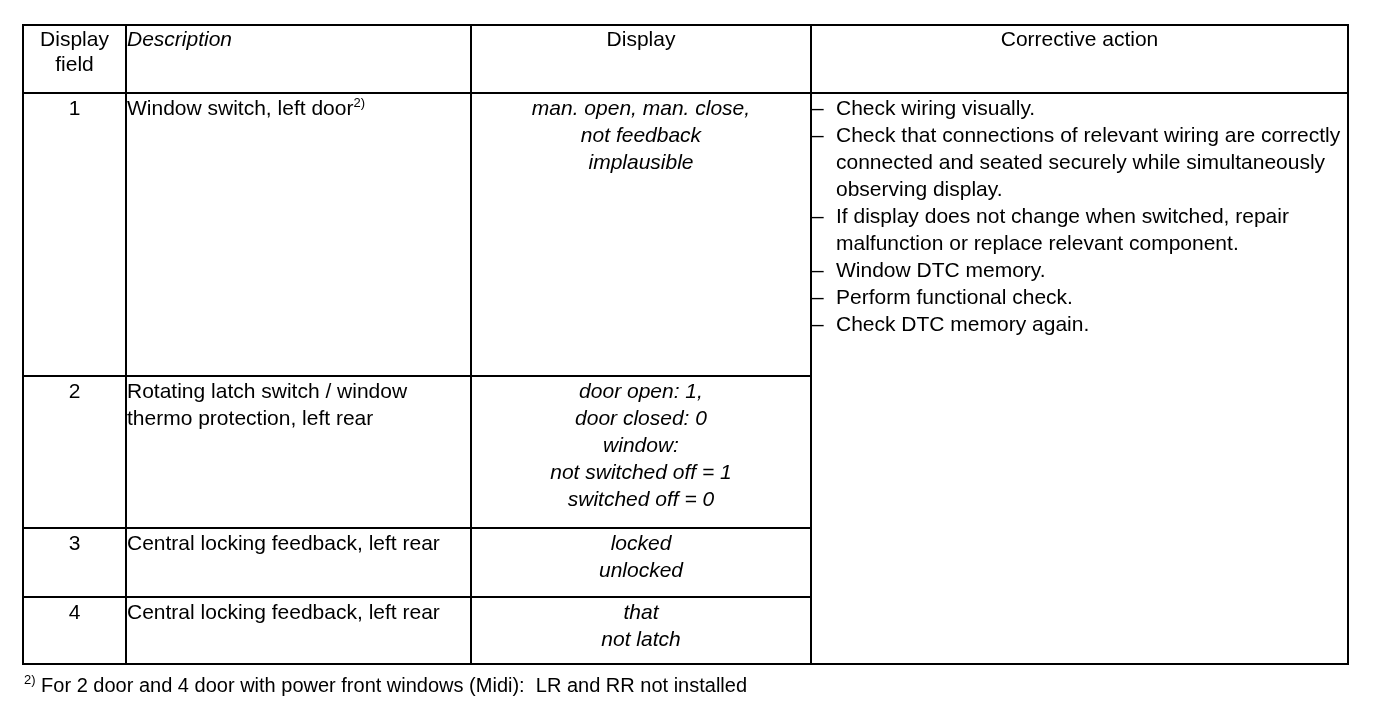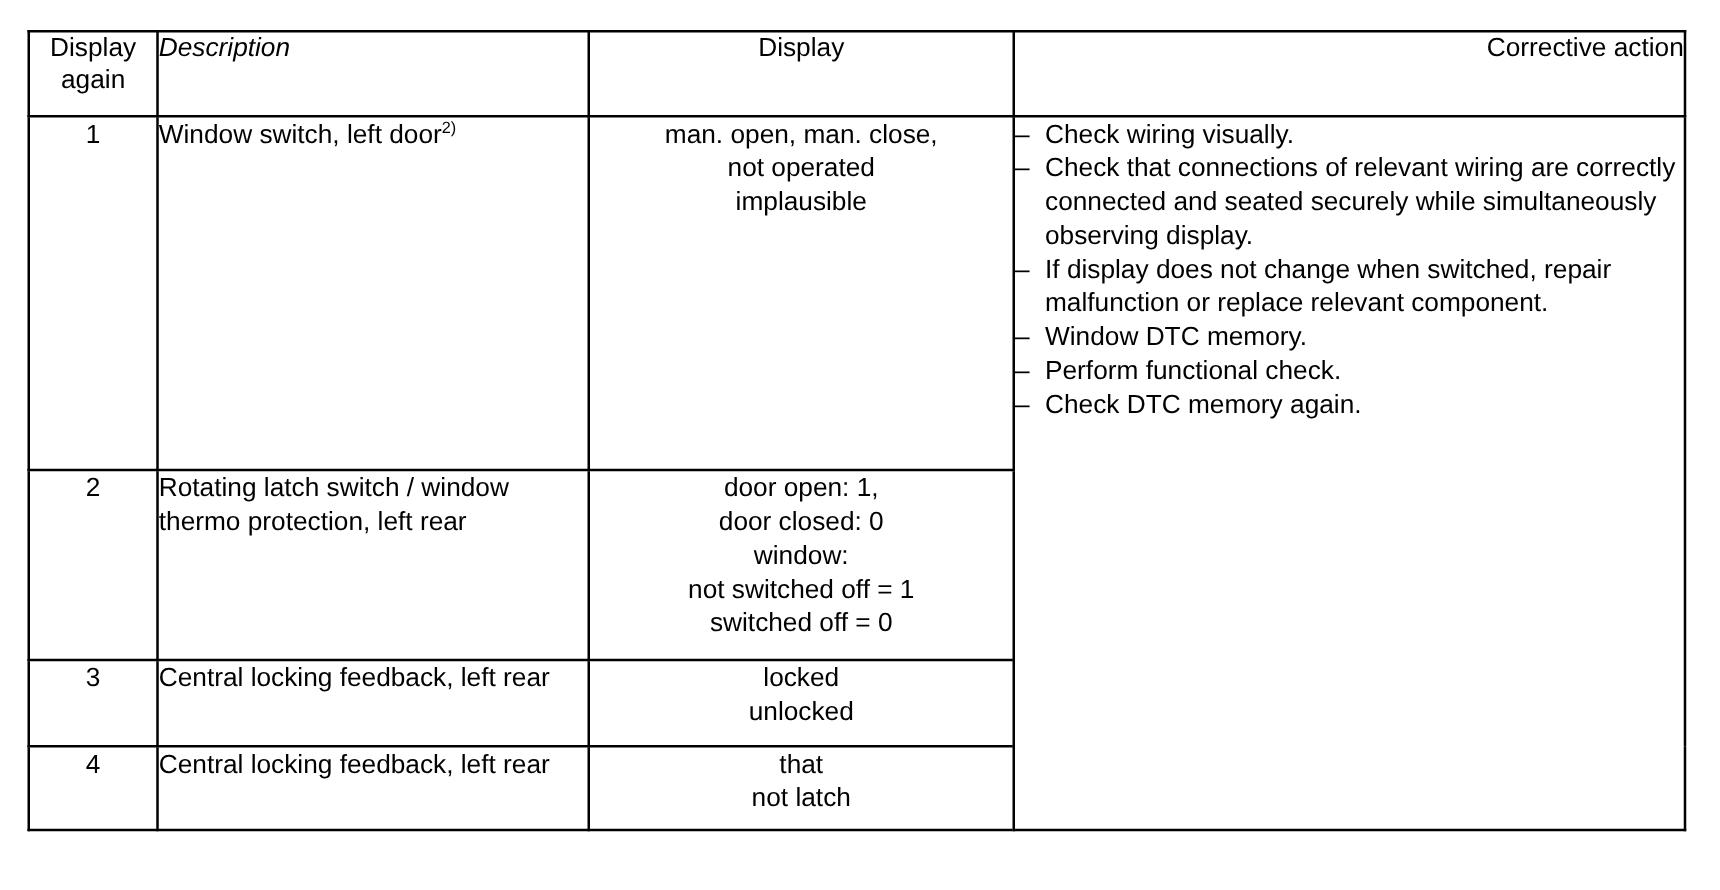--- a/index.html
+++ b/index.html
@@ -71,21 +71,21 @@
     font-weight: bold;
     font-size: 21px;
     line-height: 25px;
     padding: 8px 0 0 0;
     text-align: center;
   }
   .hdr-action {
     font-size: 21px;
     line-height: 25px;
     padding: 8px 0 0 10px;
-    text-align: right;
+    text-align: center;
   }
 
   
   td.cell-field {
     text-align: center;
     font-size: 21px;
     line-height: 27px;
     padding: 9px 4px 6px 4px;
   }
   td.cell-desc {
@@ -106,21 +106,21 @@
     padding: 9px 6px 6px 8px;
     text-align: left;
   }
 
   
   tr.row-1 td { height: 283px; }
   tr.row-2 td { height: 152px; }
   tr.row-3 td { height: 69px; }
   tr.row-4 td { height: 67px; }
 
-  .display-lines span { display: block; }
+  .display-lines span { display: block; font-style: italic; }
 
   ul.action-list {
     list-style: none;
     margin: 0;
     padding: 0;
   }
   ul.action-list li {
     position: relative;
     padding-left: 24px;
     margin: 0 0 0 0;
@@ -163,37 +163,37 @@
       <col class="c-field">
       <col class="c-desc">
       <col class="c-display">
       <col class="c-action">
     </colgroup>
 
     <thead>
       <tr>
         <td class="hdr-field">
           <span>Display</span><br>
-          <span>again</span>
+          <span>field</span>
         </td>
         <td class="hdr-desc">Description</td>
         <td class="hdr-display">Display</td>
         <td class="hdr-action">Corrective action</td>
       </tr>
     </thead>
 
     <tbody>
 
       <tr class="row-1">
         <td class="cell-field">1</td>
         <td class="cell-desc"><span>Window switch, left door</span><sup class="fnref">2)</sup></td>
         <td class="cell-display">
           <div class="display-lines">
             <span>man. open, man. close,</span>
-            <span>not operated</span>
+            <span>not feedback</span>
             <span>implausible</span>
           </div>
         </td>
         <td class="cell-action" rowspan="4">
           <ul class="action-list">
             <li><span class="dash">–</span><span>Check wiring visually.</span></li>
             <li><span class="dash">–</span><span>Check that connections of relevant wiring are correctly connected and seated securely while simultaneously observing display.</span></li>
             <li><span class="dash">–</span><span>If display does not change when switched, repair malfunction or replace relevant component.</span></li>
             <li><span class="dash">–</span><span>Window DTC memory.</span></li>
             <li><span class="dash">–</span><span>Perform functional check.</span></li>
@@ -234,14 +234,15 @@
           <div class="display-lines">
             <span>that</span>
             <span>not latch</span>
           </div>
         </td>
       </tr>
 
     </tbody>
   </table>
 
+  <div class="footnote"><sup>2)</sup><span> For 2 door and 4 door with power front windows (Midi):  LR and RR not installed</span></div>
 
 </div>
 
 </body></html>

